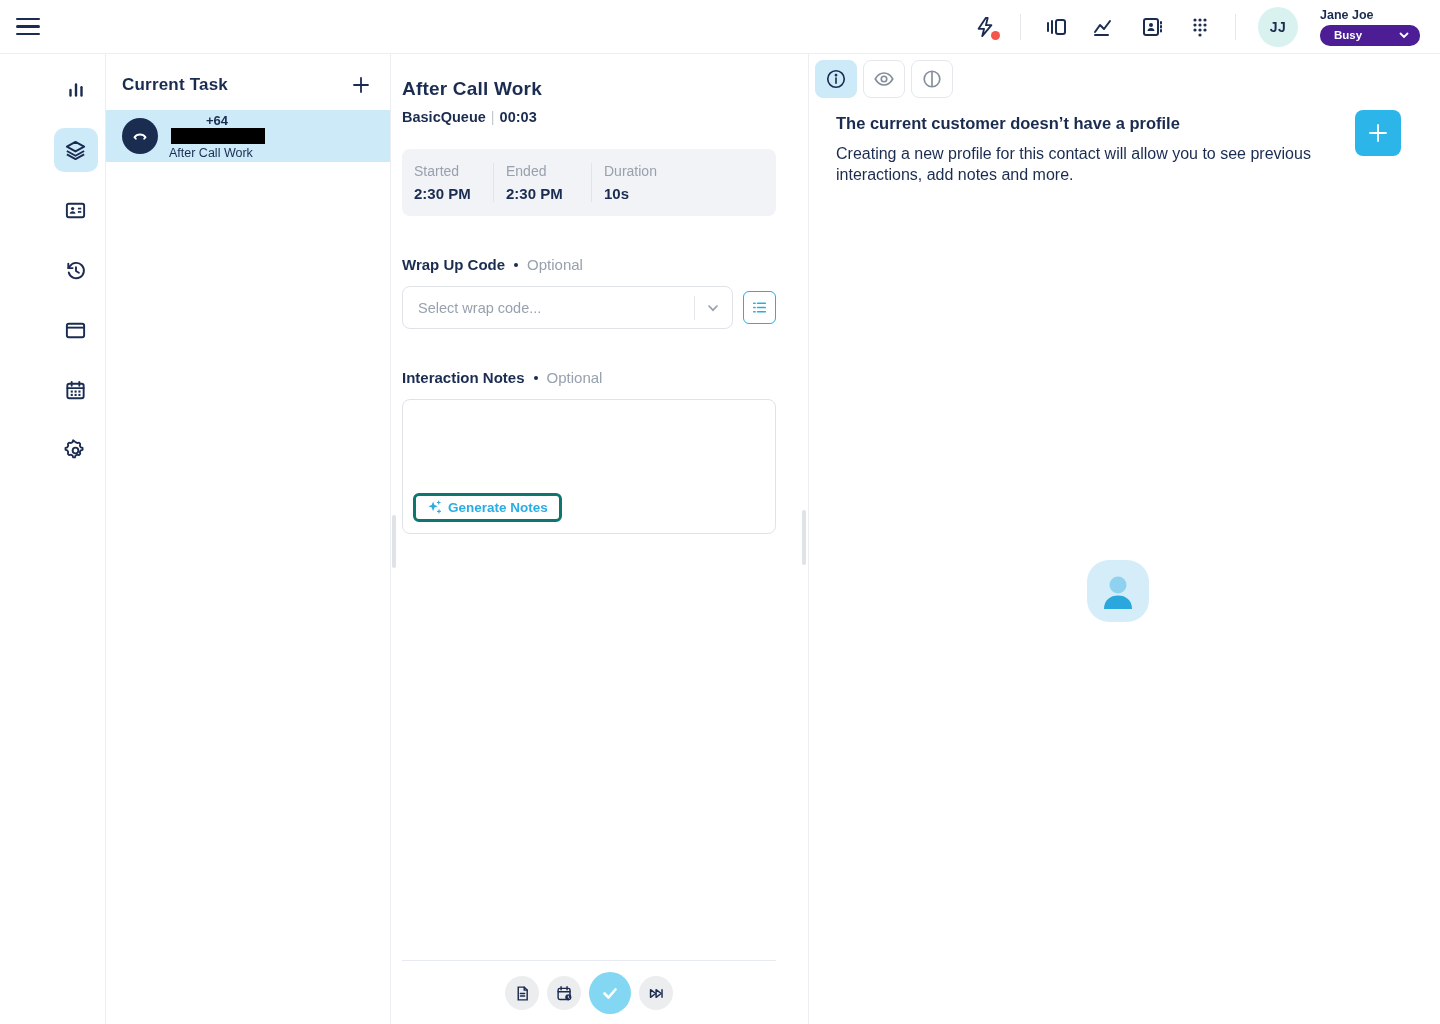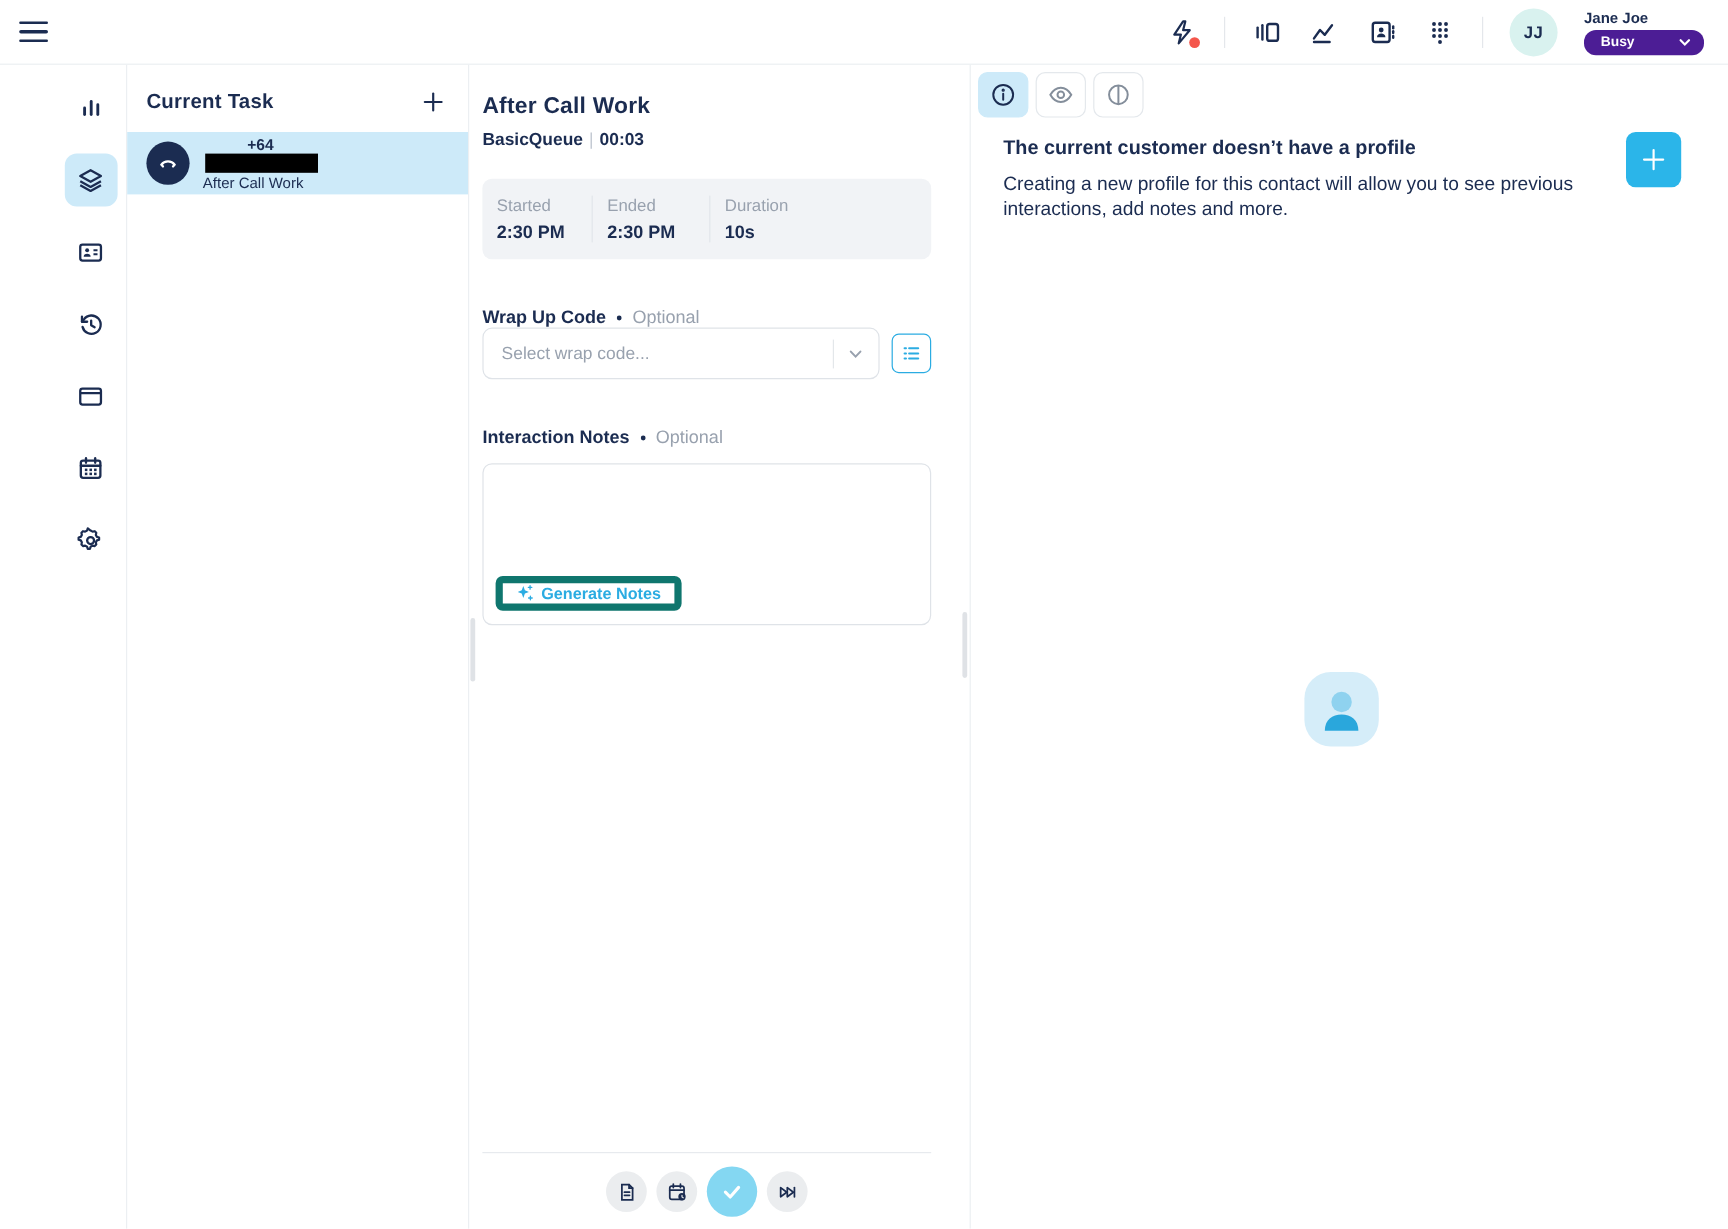--- a/index.html
+++ b/index.html
@@ -54,35 +54,35 @@
   .stat-cell + .stat-cell { border-left:1px solid #e1e5ea; }
   .stat-cell:nth-child(1){ width:91px; } .stat-cell:nth-child(2){ width:98px; }
   .stat-label { font-size:14px; color:#98a1ae; }
   .stat-value { font-size:15px; font-weight:bold; color:#1b2c51; }
 
   .field-label-row { display:flex; align-items:center; gap:9px; margin-top:40px; }
   .field-label { font-size:15px; font-weight:bold; }
   .dot-sep { width:4px; height:4px; border-radius:50%; background:#1b2c51; }
   .optional { font-size:15px; color:#98a1ae; }
 
-  .wrap-row { display:flex; align-items:center; gap:10px; }
+  .wrap-row { display:flex; align-items:center; gap:10px; margin-top:13px; }
   .select-box { flex:1; height:43px; border:1px solid #dfe3e8; border-radius:8px; background:#fff;
     display:flex; align-items:center; justify-content:space-between; padding:0 12px 0 15px; cursor:pointer; }
   .select-placeholder { font-size:14.5px; color:#98a1ae; }
   .select-right { display:flex; align-items:center; gap:11px; }
   .select-divider { width:1px; height:24px; background:#e3e7ea; }
   .list-btn { width:33px; height:33px; border-radius:6px; border:1.5px solid #2bace2; background:#fff; color:#2bace2;
     display:flex; align-items:center; justify-content:center; cursor:pointer; }
 
   .notes-box { margin-top:13px; height:135px; border:1px solid #dfe3e8; border-radius:8px; position:relative; background:#fff; }
   .notes-input { width:100%; height:84px; border:none; resize:none; outline:none; font-family:inherit;
     font-size:14.5px; color:#1b2c51; padding:14px 15px; background:transparent; }
   .notes-input::placeholder { color:#98a1ae; }
   .generate-btn { position:absolute; left:10px; bottom:11px; height:29px; display:flex; align-items:center; gap:6px;
-    border:6px solid #0f766e; border-radius:6px; background:#fff; color:#2bace2; padding:0 11px;
+    border:3px solid #0f766e; border-radius:6px; background:#fff; color:#2bace2; padding:0 11px;
     font-size:13.5px; font-weight:bold; cursor:pointer; font-family:inherit; }
 
   .mid-footer { padding:0 32px 0 11px; }
   .footer-divider { border-top:1px solid #e7eaee; margin-bottom:11px; }
   .footer-actions { display:flex; align-items:center; justify-content:center; gap:8px; padding-bottom:10px; }
   .round-btn { width:34px; height:34px; border-radius:50%; background:#ebedef; border:none; color:#1b2c51;
     display:flex; align-items:center; justify-content:center; cursor:pointer; }
   .round-btn.primary { width:42px; height:42px; background:#84d7f2; color:#fff; }
 
   .scroll-thumb { position:absolute; width:4px; border-radius:2px; background:#dfe2e6; cursor:pointer; }

